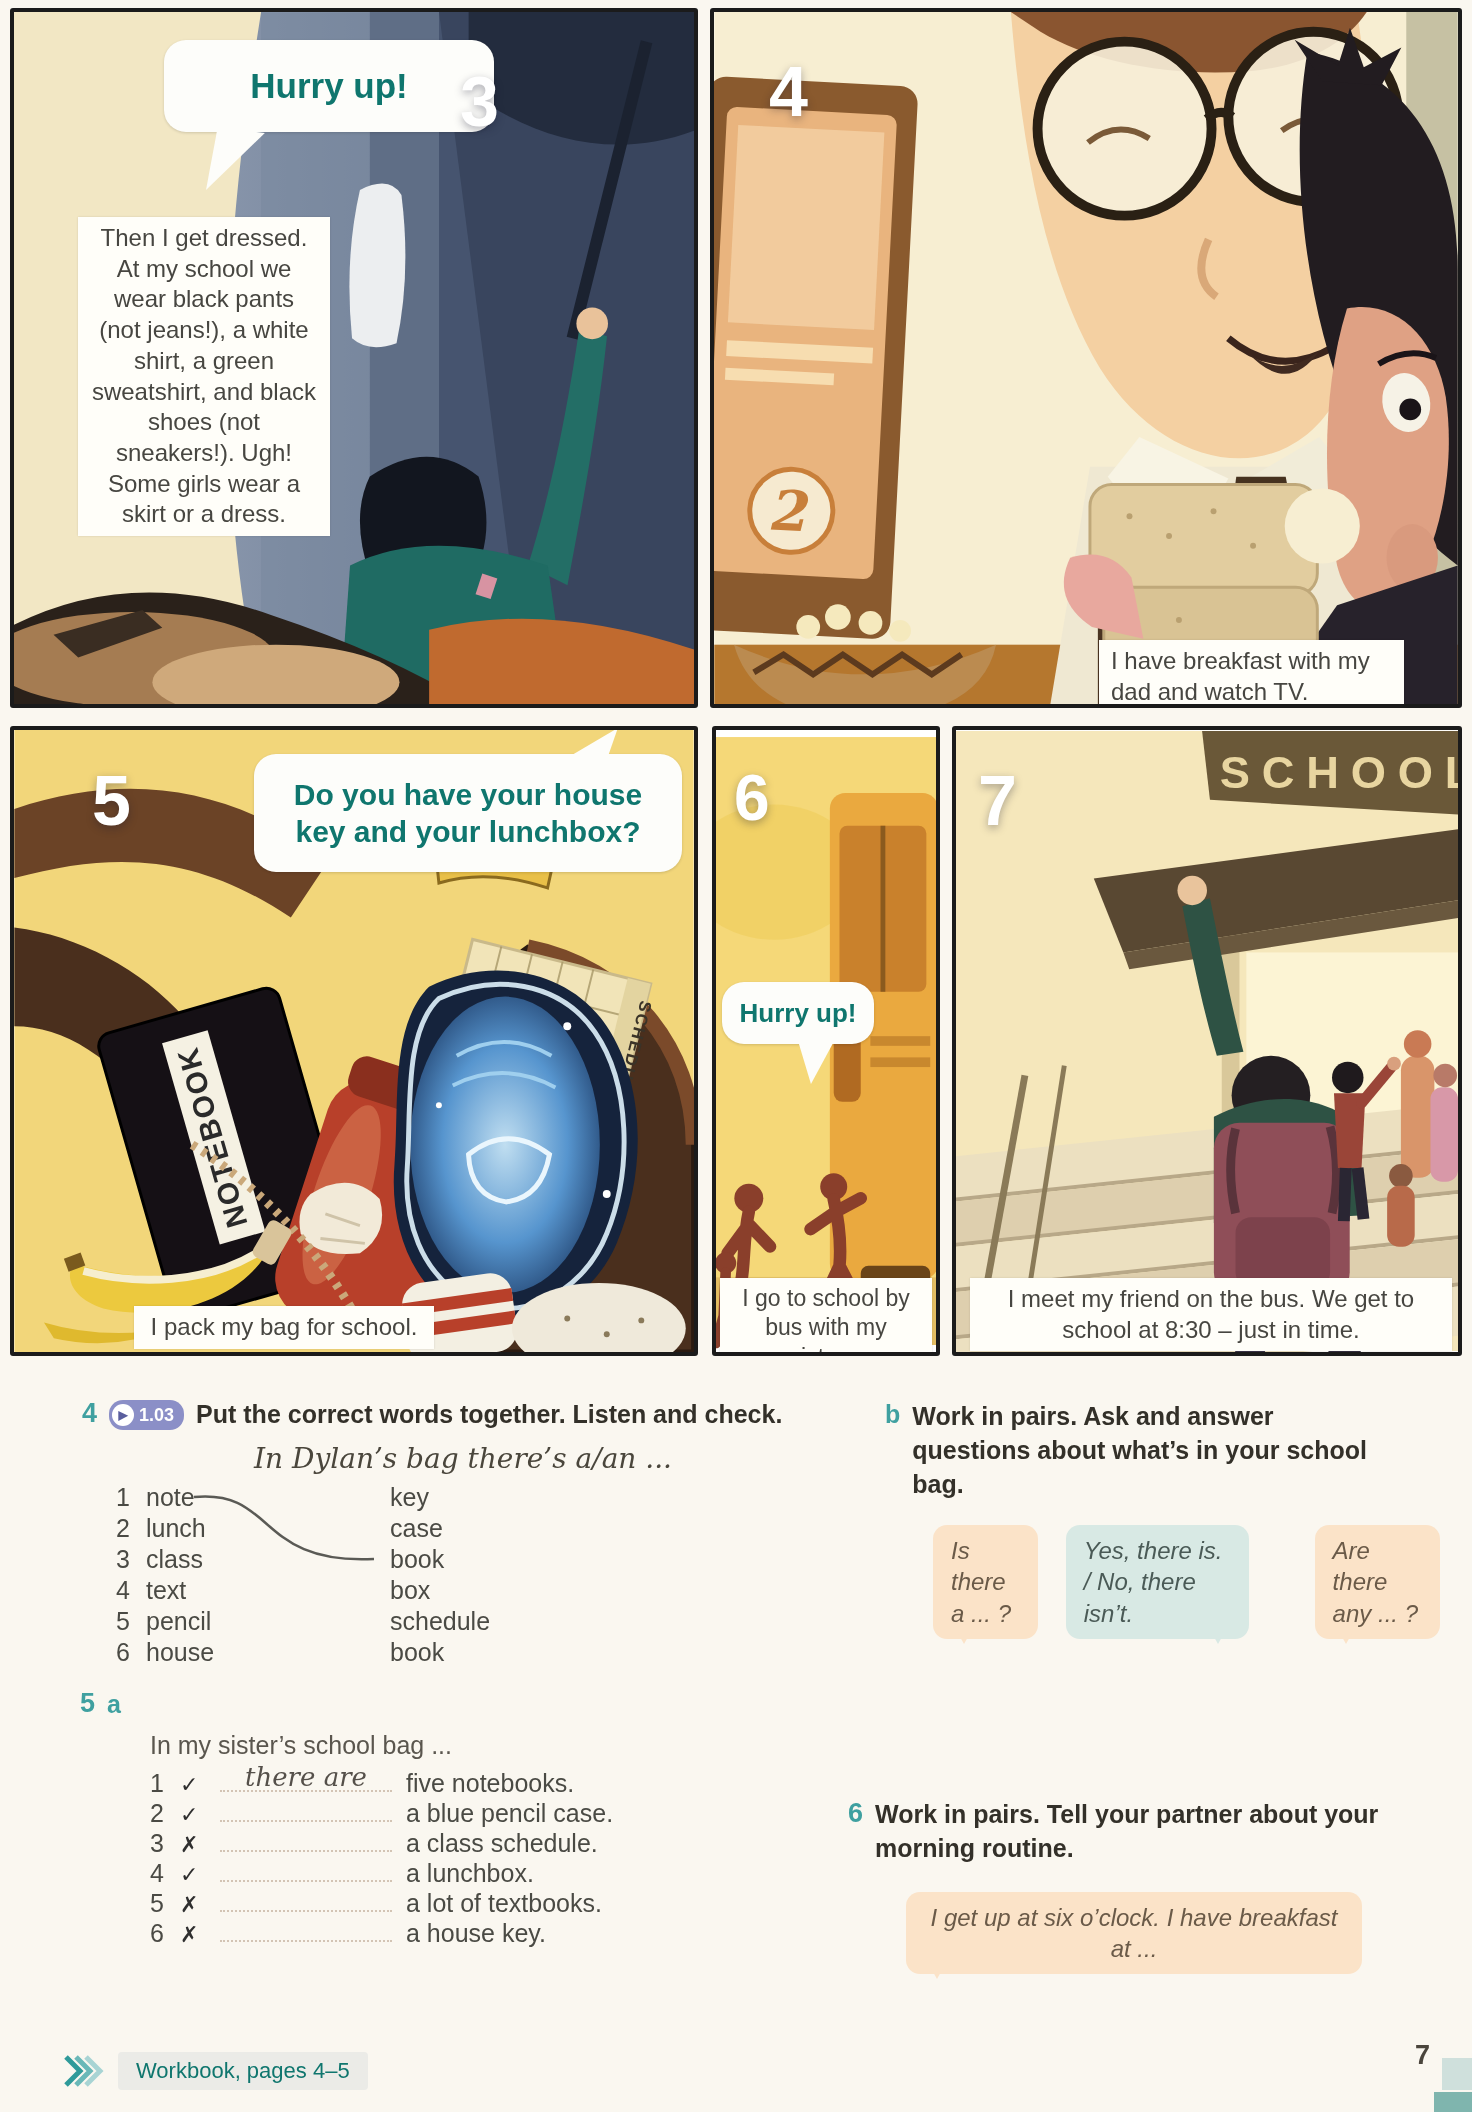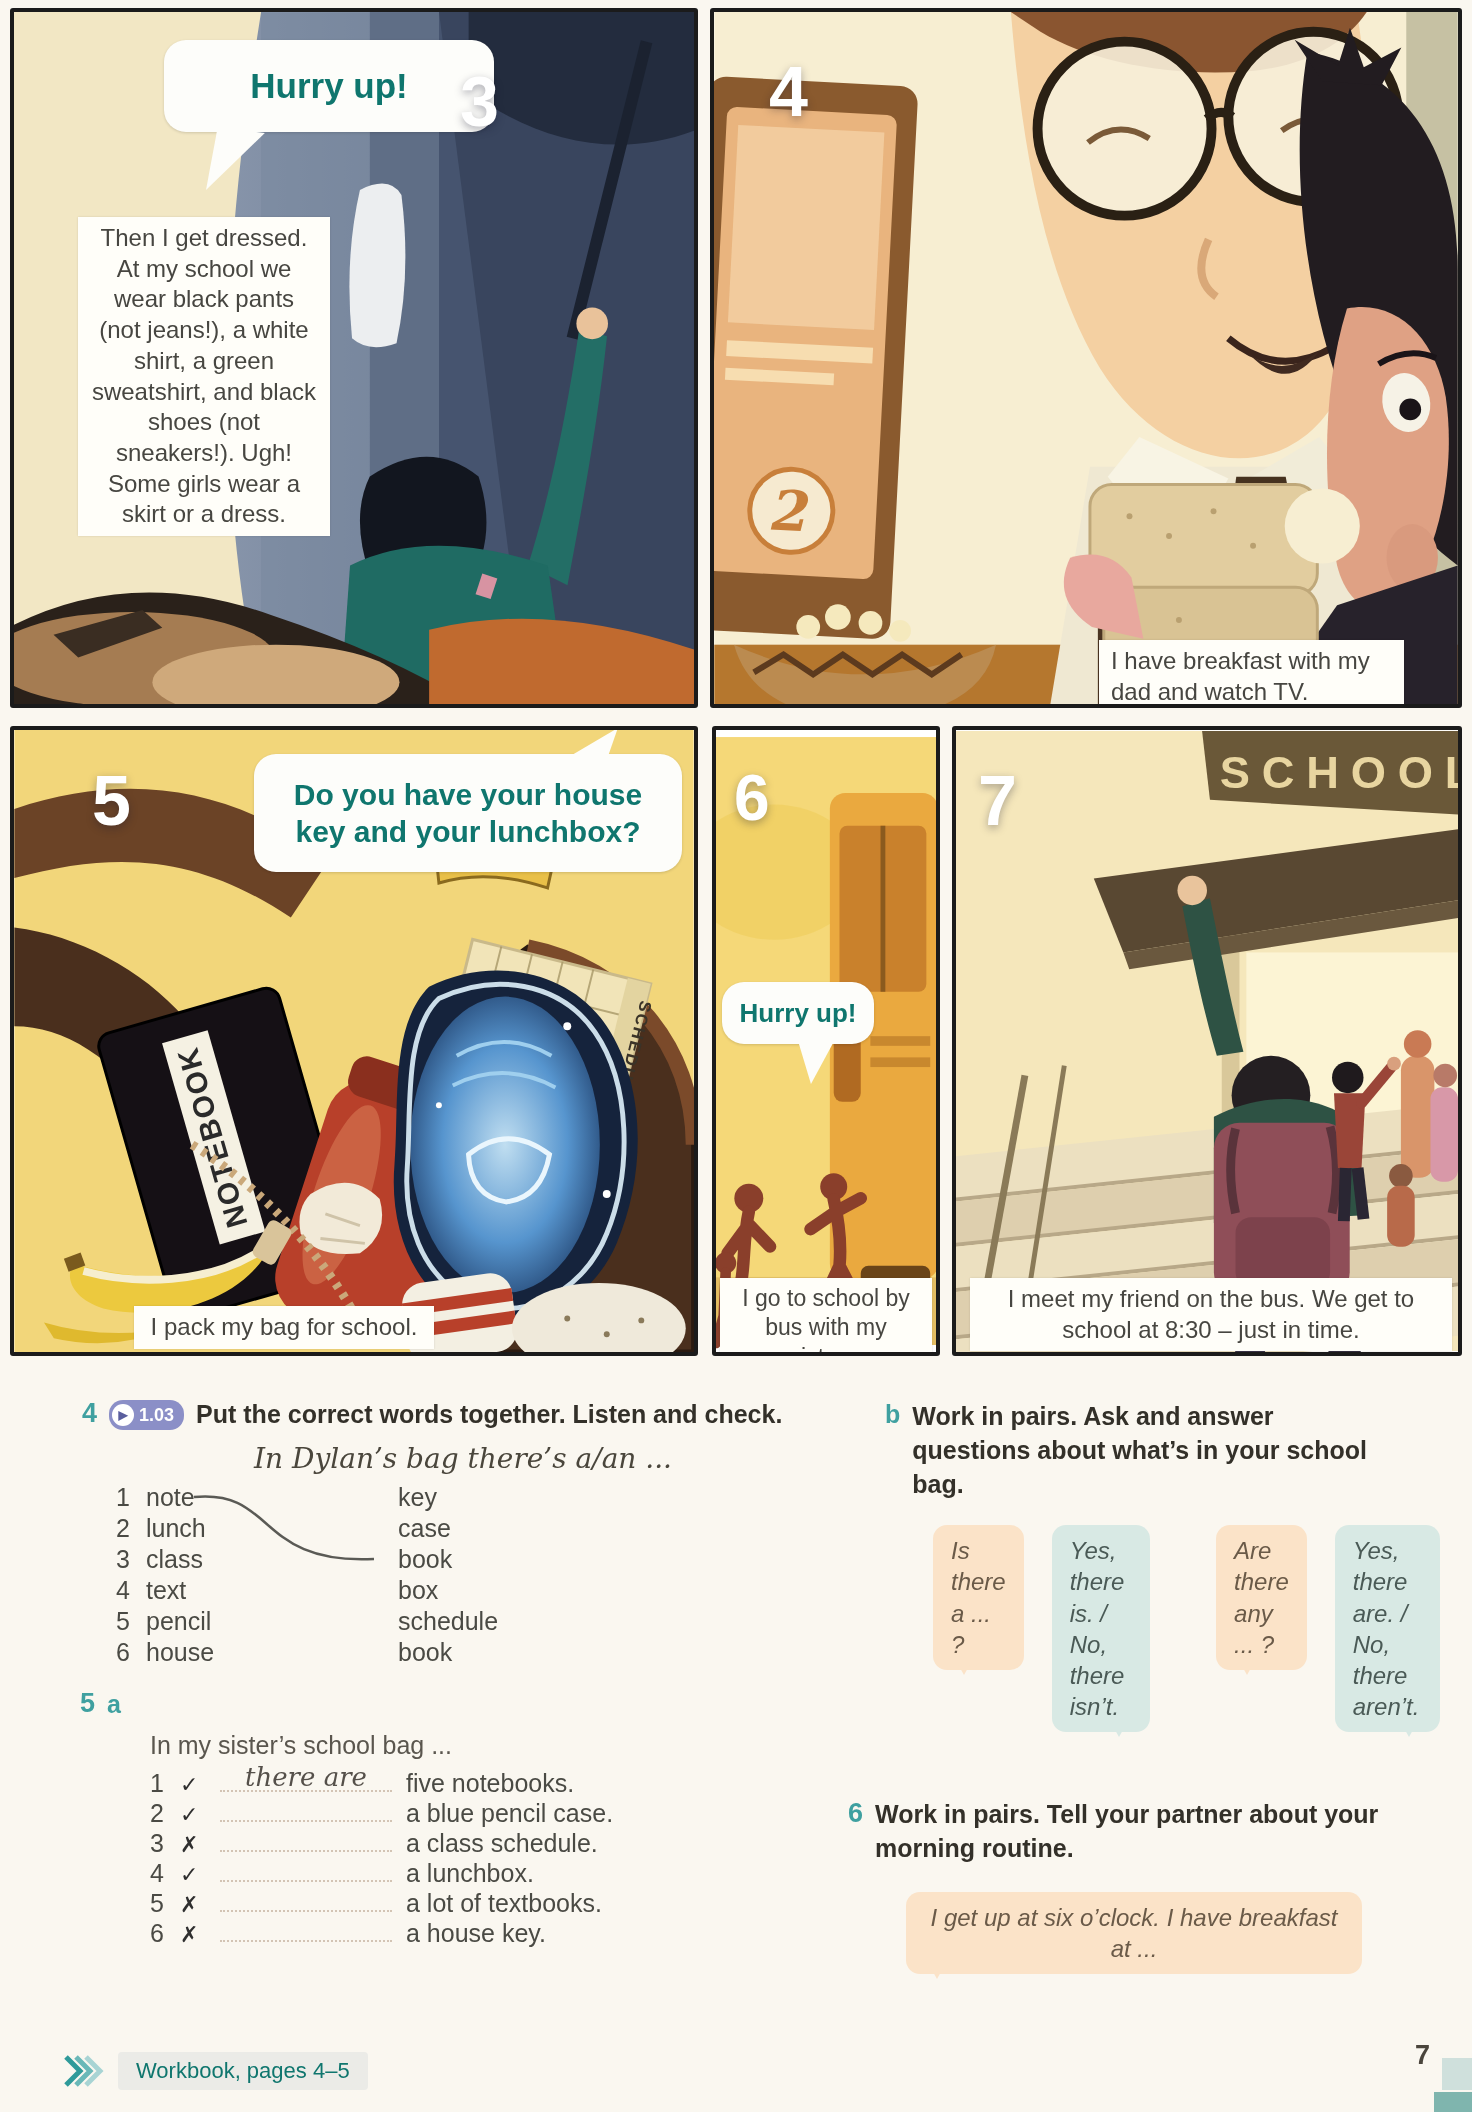--- a/index.html
+++ b/index.html
@@ -26,21 +26,21 @@
   .audio-badge{display:inline-flex;align-items:center;gap:5px;background:#8b8fc7;border-radius:14px;
                padding:2px 10px 2px 3px;color:#fff;font-weight:700;font-size:18px;height:26px;
                flex:0 0 auto;margin-top:2px;}
   .play-circle{width:22px;height:22px;border-radius:50%;background:#fff;display:flex;
                align-items:center;justify-content:center;color:#5a5e9e;font-size:12px;line-height:1;}
   .hand{font-family:"DejaVu Serif",serif;font-style:italic;text-align:center;}
   .example{font-size:28px;color:#4a463c;margin:10px 0 8px 2px;}
   .mlist{position:relative;margin-left:34px;margin-top:6px;}
   .m-row{position:relative;height:31px;font-size:25px;color:#4a4a44;}
   .m-num{display:inline-block;width:30px;}
-  .m-right{position:absolute;left:282px;top:0;}
+  .m-right{position:absolute;left:274px;top:0;}
   .match-svg{position:absolute;left:0;top:0;pointer-events:none;}
   .intro{font-size:25px;color:#5a564e;margin:12px 0 6px 70px;}
   .c-row{position:relative;height:30px;margin-left:70px;font-size:25px;color:#4a4a44;
          display:flex;align-items:baseline;}
   .c-num{width:30px;}
   .c-mark{width:40px;font-size:22px;color:#2f2f2f;}
   .c-line{position:relative;width:172px;border-bottom:2px dotted #d3c4b4;height:24px;margin-right:14px;}
   .c-answer{position:absolute;left:0;bottom:-2px;width:100%;text-align:center;
             font-family:"DejaVu Serif",serif;font-style:italic;font-size:26px;color:#55504a;}
   .chat{display:flex;flex-direction:row;gap:28px;margin-top:24px;}
@@ -422,21 +422,20 @@
 
   <div class="ex" style="left:885px;top:1400px;width:555px;">
     <div class="exhead">
       <span class="exletter">b</span>
       <span class="exinstr" style="width:480px;">Work in pairs. Ask and answer questions about what’s in your school bag.</span>
     </div>
     <div class="chat">
       <div class="chat-bubble q" style="margin-left:48px;">Is there a ... ?</div>
       <div class="chat-bubble a">Yes, there is. / No, there isn’t.</div>
       <div class="chat-bubble q" style="margin-left:38px;">Are there any ... ?</div>
-      <div class="chat-bubble a" style="max-width:300px;text-align:left;">Yes, there are. / No, there aren’t.</div>
     </div>
   </div>
 
   <div class="ex" style="left:848px;top:1798px;width:600px;">
     <div class="exhead">
       <span class="exnum">6</span>
       <span class="exinstr" style="width:550px;">Work in pairs. Tell your partner about your morning routine.</span>
     </div>
     <div class="chat-bubble q" style="margin:26px 0 0 58px;width:420px;max-width:420px;text-align:center;position:relative;">I get up at six o’clock. I have breakfast at ...</div>
   </div>

